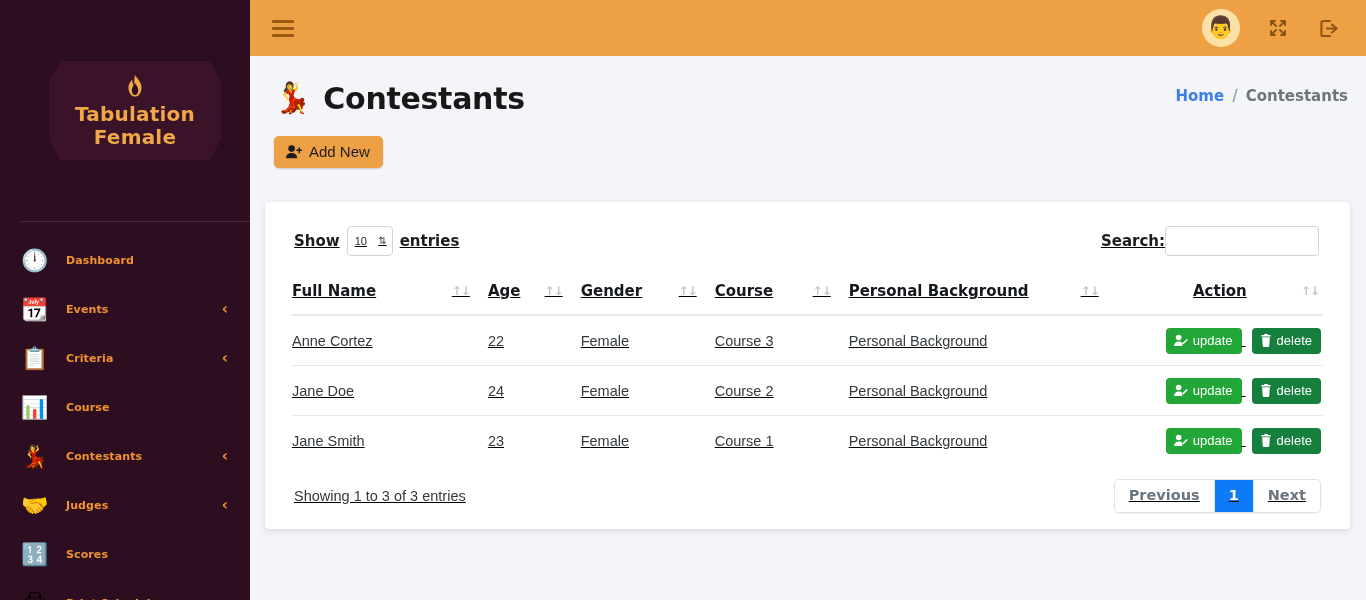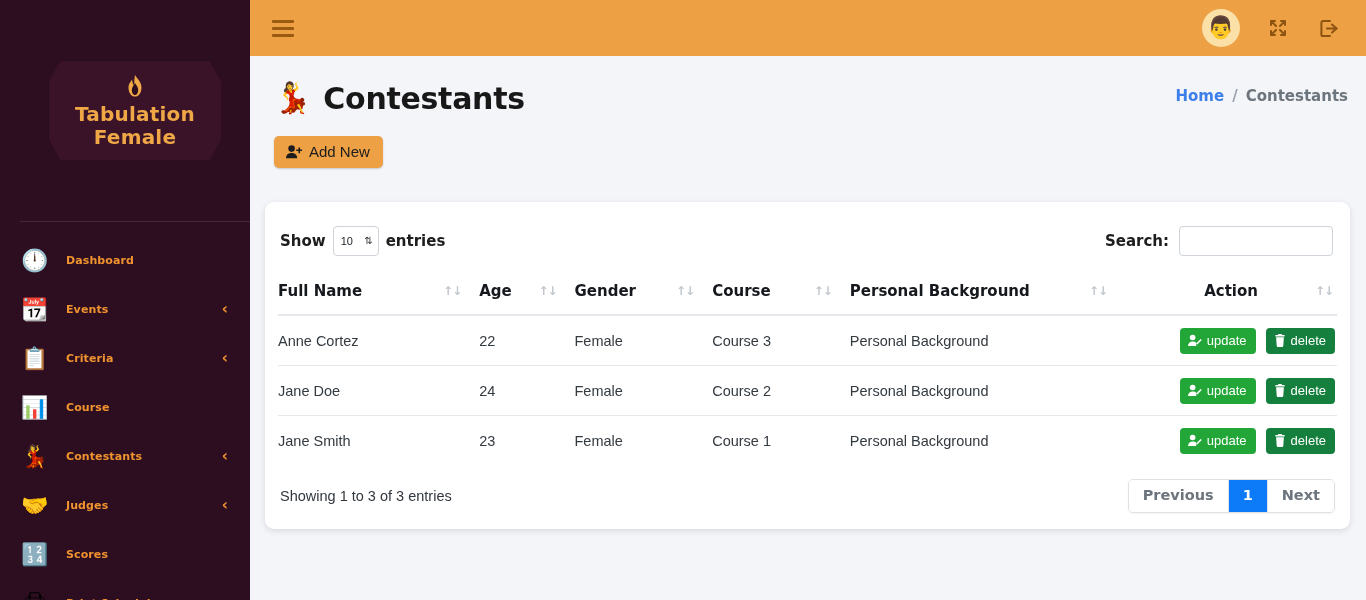--- a/index.html
+++ b/index.html
@@ -163,23 +163,24 @@
     color: #1d1d1d;
   }
   #addnew .btn-ico { font-size: 14px; line-height: 1; display: flex; }
 
   
   #card {
     position: absolute;
     left: 15px; top: 146px;
     width: 1085px;
     background: #fff;
-    border-radius: 9px;
+    border-radius: 4px;
     box-shadow: 0 2px 6px rgba(30,40,60,.13);
-    padding: 0 13px;
+    padding: 0 27px;
+    text-decoration: underline;
   }
   #card-top {
     display: flex; align-items: center;
     padding: 24px 2px 14px 2px;
   }
   .lbl-strong {
     font-family: "DejaVu Sans", sans-serif;
     font-weight: bold;
     font-size: 15px;
     color: #1d1d1d;
@@ -192,21 +193,21 @@
     display: flex; align-items: center; justify-content: space-between;
     padding: 0 5px 0 7px;
     font-size: 11px;
     color: #212529;
     cursor: pointer;
     font-family: "Liberation Sans", sans-serif;
   }
   .updown { font-size: 10px; color: #333; line-height: 1; }
   #search-wrap {
     margin-left: auto;
-    display: flex; align-items: center; gap: 10px;
+    display: flex; align-items: center; 
     padding-right: 2px;
   }
   #search-input {
     width: 154px; height: 30px;
     border: 1px solid #ced4da; border-radius: 4px;
     background: #fff;
     outline: none;
     font-size: 13px;
     padding: 0 8px;
     font-family: "Liberation Sans", sans-serif;

